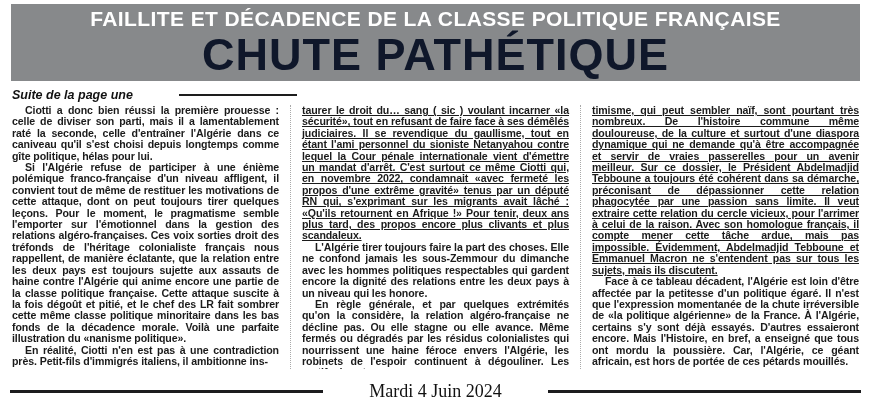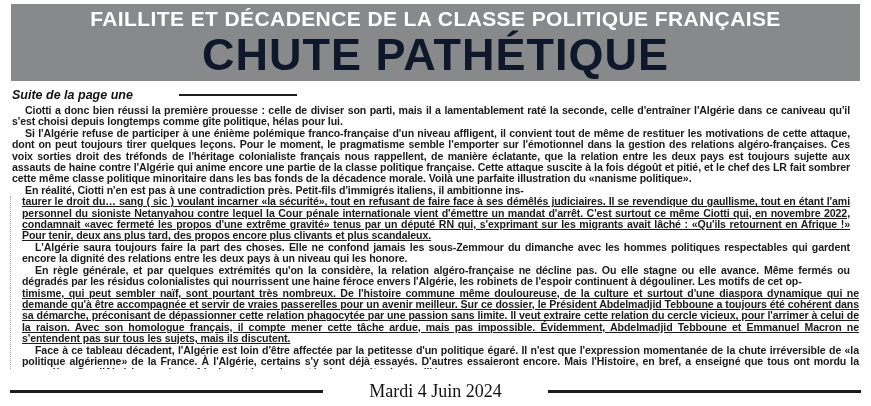--- a/index.html
+++ b/index.html
@@ -22,21 +22,21 @@
     line-height:26px; margin-top:2px; letter-spacing:0.4px;
     white-space:nowrap;
   }
   .headline {
     font-size:45px; font-weight:bold; color:#0f172a;
     line-height:46px; letter-spacing:1px; white-space:nowrap;
   }
   .suite-row { display:flex; align-items:center; margin:6px 10px 2px 12px; height:16px; }
   .suite { font-style:italic; font-weight:bold; font-size:12.5px; color:#111; white-space:nowrap; }
   .suite-rule { width:118px; height:2px; background:#1d1d1d; margin-left:46px; }
-  .columns { display:flex; margin:2px 10px 0 10px; height:264px; overflow:hidden;flex-direction:column; }
+  .columns { display:flex; margin:2px 10px 0 10px; height:264px; overflow:hidden; }
   .col { flex:1; padding:0 11px; min-width:0; }
   .col.first { padding-left:2px; }
   .col.last  { padding-right:2px; }
   .col.sep   { border-left:1px dotted #a9a9a9; }
   p.para {
     margin:0;
     font-size:10.6px; line-height:11.4px; font-weight:bold;
     text-align:justify; color:#1b1b1b;
     text-indent:13px; letter-spacing:-0.1px;
   }
@@ -70,21 +70,21 @@
   <div class="col first">
     <div>
         <p class="para">Ciotti a donc bien réussi la première prouesse : celle de diviser son parti, mais il a lamentablement raté la seconde, celle d'entraîner l'Algérie dans ce caniveau qu'il s'est choisi depuis longtemps comme gîte politique, hélas pour lui.</p>
         <p class="para">Si l'Algérie refuse de participer à une énième polémique franco-française d'un niveau affligent, il convient tout de même de restituer les motivations de cette attaque, dont on peut toujours tirer quelques leçons. Pour le moment, le pragmatisme semble l'emporter sur l'émotionnel dans la gestion des relations algéro-françaises. Ces voix sorties droit des tréfonds de l'héritage colonialiste français nous rappellent, de manière éclatante, que la relation entre les deux pays est toujours sujette aux assauts de haine contre l'Algérie qui anime encore une partie de la classe politique française. Cette attaque suscite à la fois dégoût et pitié, et le chef des LR fait sombrer cette même classe politique minoritaire dans les bas fonds de la décadence morale. Voilà une parfaite illustration du «nanisme politique».</p>
         <p class="para">En réalité, Ciotti n'en est pas à une contradiction près. Petit-fils d'immigrés italiens, il ambitionne ins-</p>
       </div>
   </div>
   <div class="col sep">
     <div>
         <p class="para no-indent">taurer le droit du… sang ( sic ) voulant incarner «la sécurité», tout en refusant de faire face à ses démêlés judiciaires. Il se revendique du gaullisme, tout en étant l'ami personnel du sioniste Netanyahou contre lequel la Cour pénale internationale vient d'émettre un mandat d'arrêt. C'est surtout ce même Ciotti qui, en novembre 2022, condamnait «avec fermeté les propos d'une extrême gravité» tenus par un député RN qui, s'exprimant sur les migrants avait lâché : «Qu'ils retournent en Afrique !» Pour tenir, deux ans plus tard, des propos encore plus clivants et plus scandaleux.</p>
-        <p class="para">L'Algérie saura toujours faire la part des choses. Elle ne confond jamais les sous-Zemmour du dimanche avec les hommes politiques respectables qui gardent encore la dignité des relations entre les deux pays à un niveau qui les honore.</p>
+        <p class="para">L'Algérie tirer toujours faire la part des choses. Elle ne confond jamais les sous-Zemmour du dimanche avec les hommes politiques respectables qui gardent encore la dignité des relations entre les deux pays à un niveau qui les honore.</p>
         <p class="para">En règle générale, et par quelques extrémités qu'on la considère, la relation algéro-française ne décline pas. Ou elle stagne ou elle avance. Même fermés ou dégradés par les résidus colonialistes qui nourrissent une haine féroce envers l'Algérie, les robinets de l'espoir continuent à dégouliner. Les motifs de cet op-</p>
       </div>
   </div>
   <div class="col sep last">
     <div>
         <p class="para no-indent">timisme, qui peut sembler naïf, sont pourtant très nombreux. De l'histoire commune même douloureuse, de la culture et surtout d'une diaspora dynamique qui ne demande qu'à être accompagnée et servir de vraies passerelles pour un avenir meilleur. Sur ce dossier, le Président Abdelmadjid Tebboune a toujours été cohérent dans sa démarche, préconisant de dépassionner cette relation phagocytée par une passion sans limite. Il veut extraire cette relation du cercle vicieux, pour l'arrimer à celui de la raison. Avec son homologue français, il compte mener cette tâche ardue, mais pas impossible. Évidemment, Abdelmadjid Tebboune et Emmanuel Macron ne s'entendent pas sur tous les sujets, mais ils discutent.</p>
         <p class="para">Face à ce tableau décadent, l'Algérie est loin d'être affectée par la petitesse d'un politique égaré. Il n'est que l'expression momentanée de la chute irréversible de «la politique algérienne» de la France. À l'Algérie, certains s'y sont déjà essayés. D'autres essaieront encore. Mais l'Histoire, en bref, a enseigné que tous ont mordu la poussière. Car, l'Algérie, ce géant africain, est hors de portée de ces pétards mouillés.</p>
       </div>
     <div class="signature">B. T.</div>
   </div>

